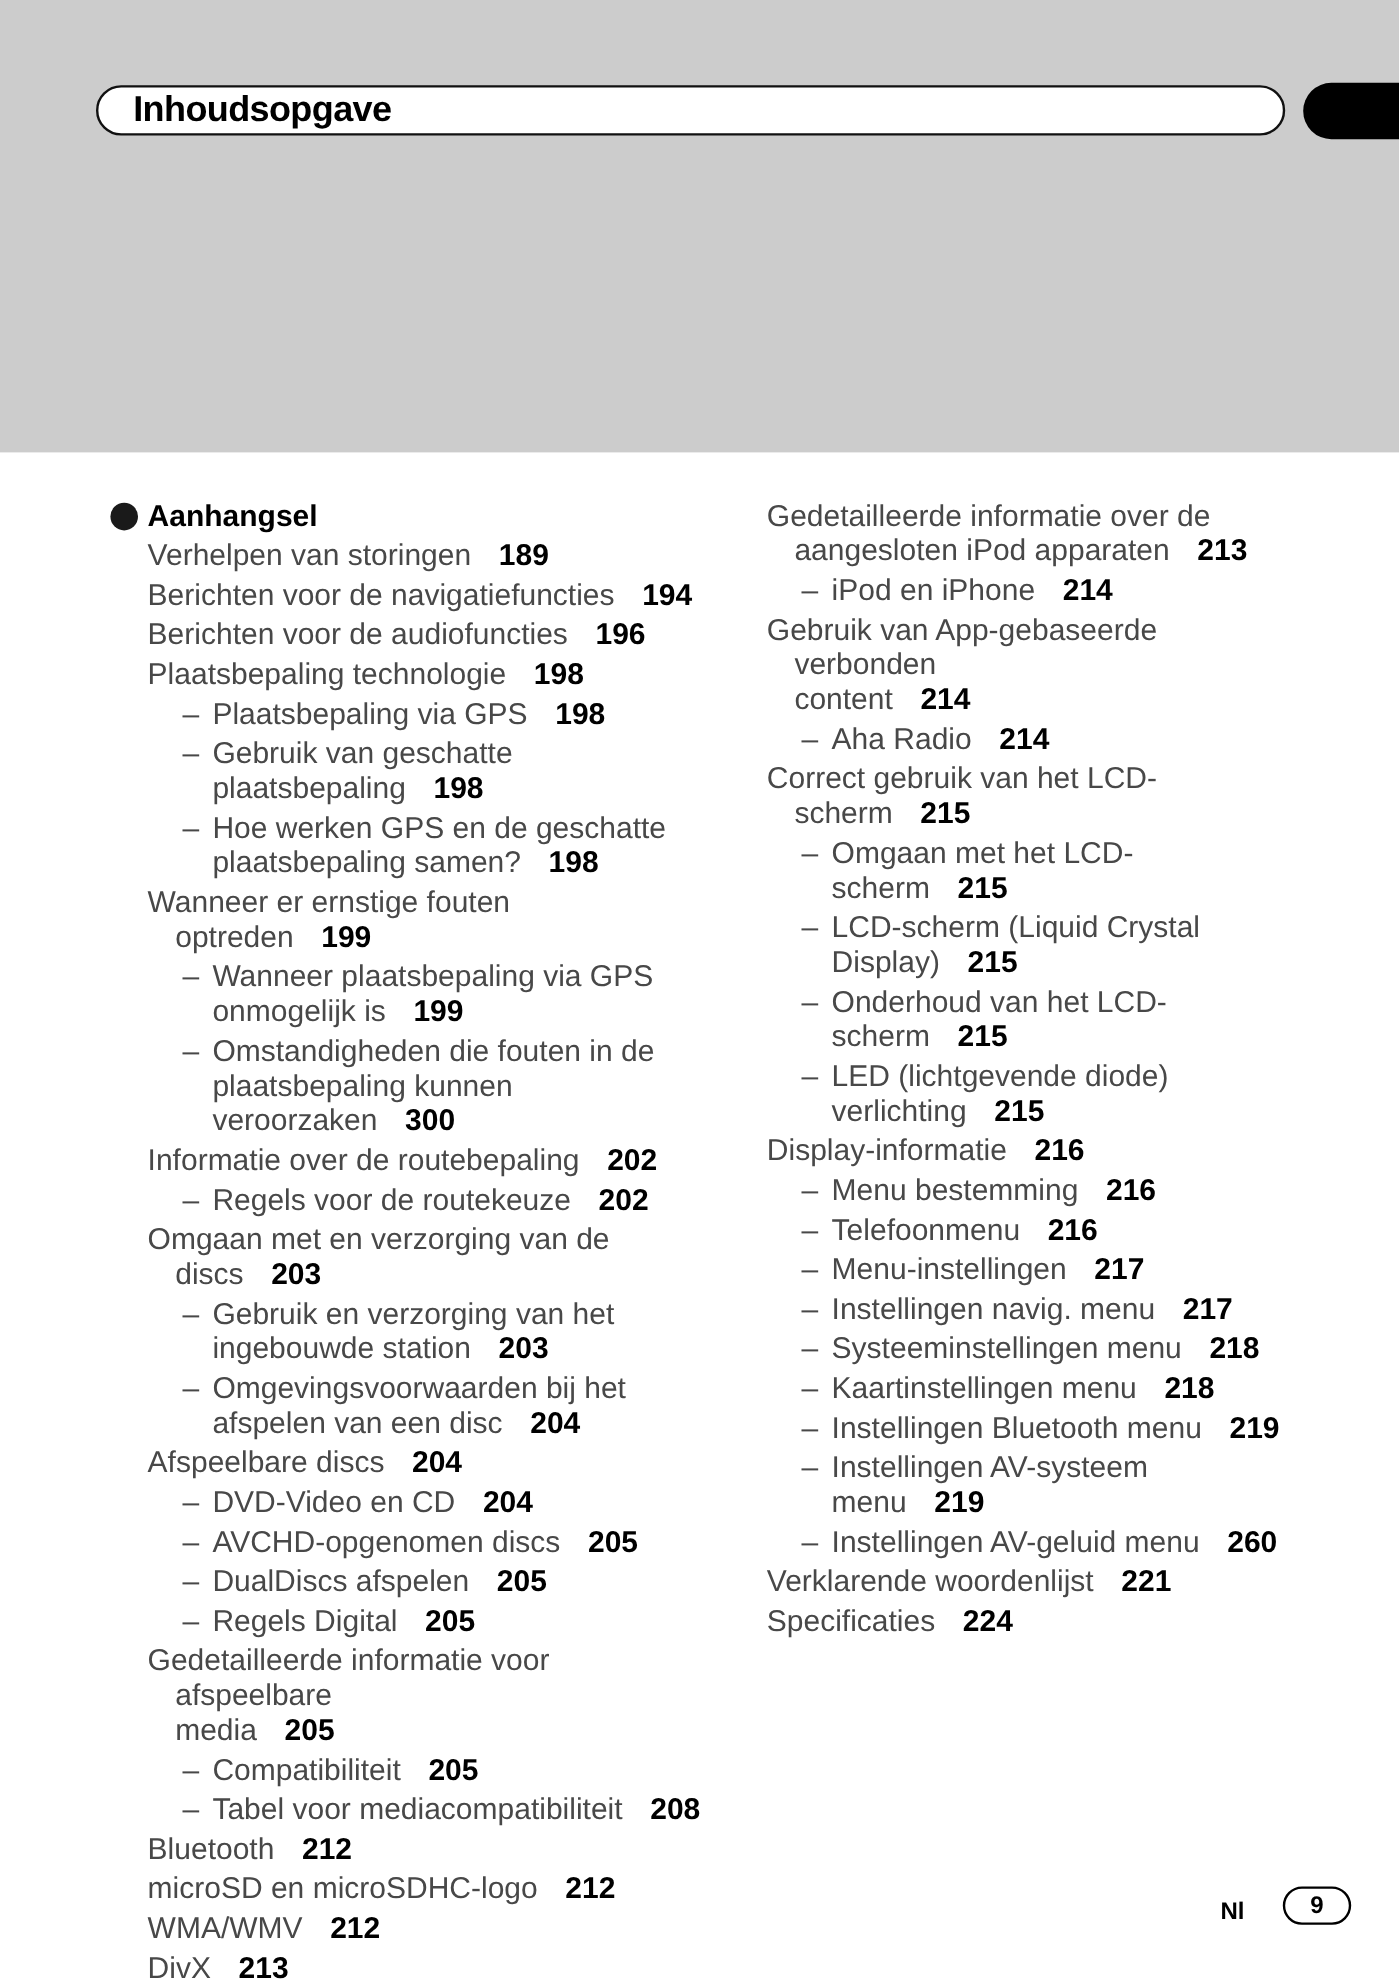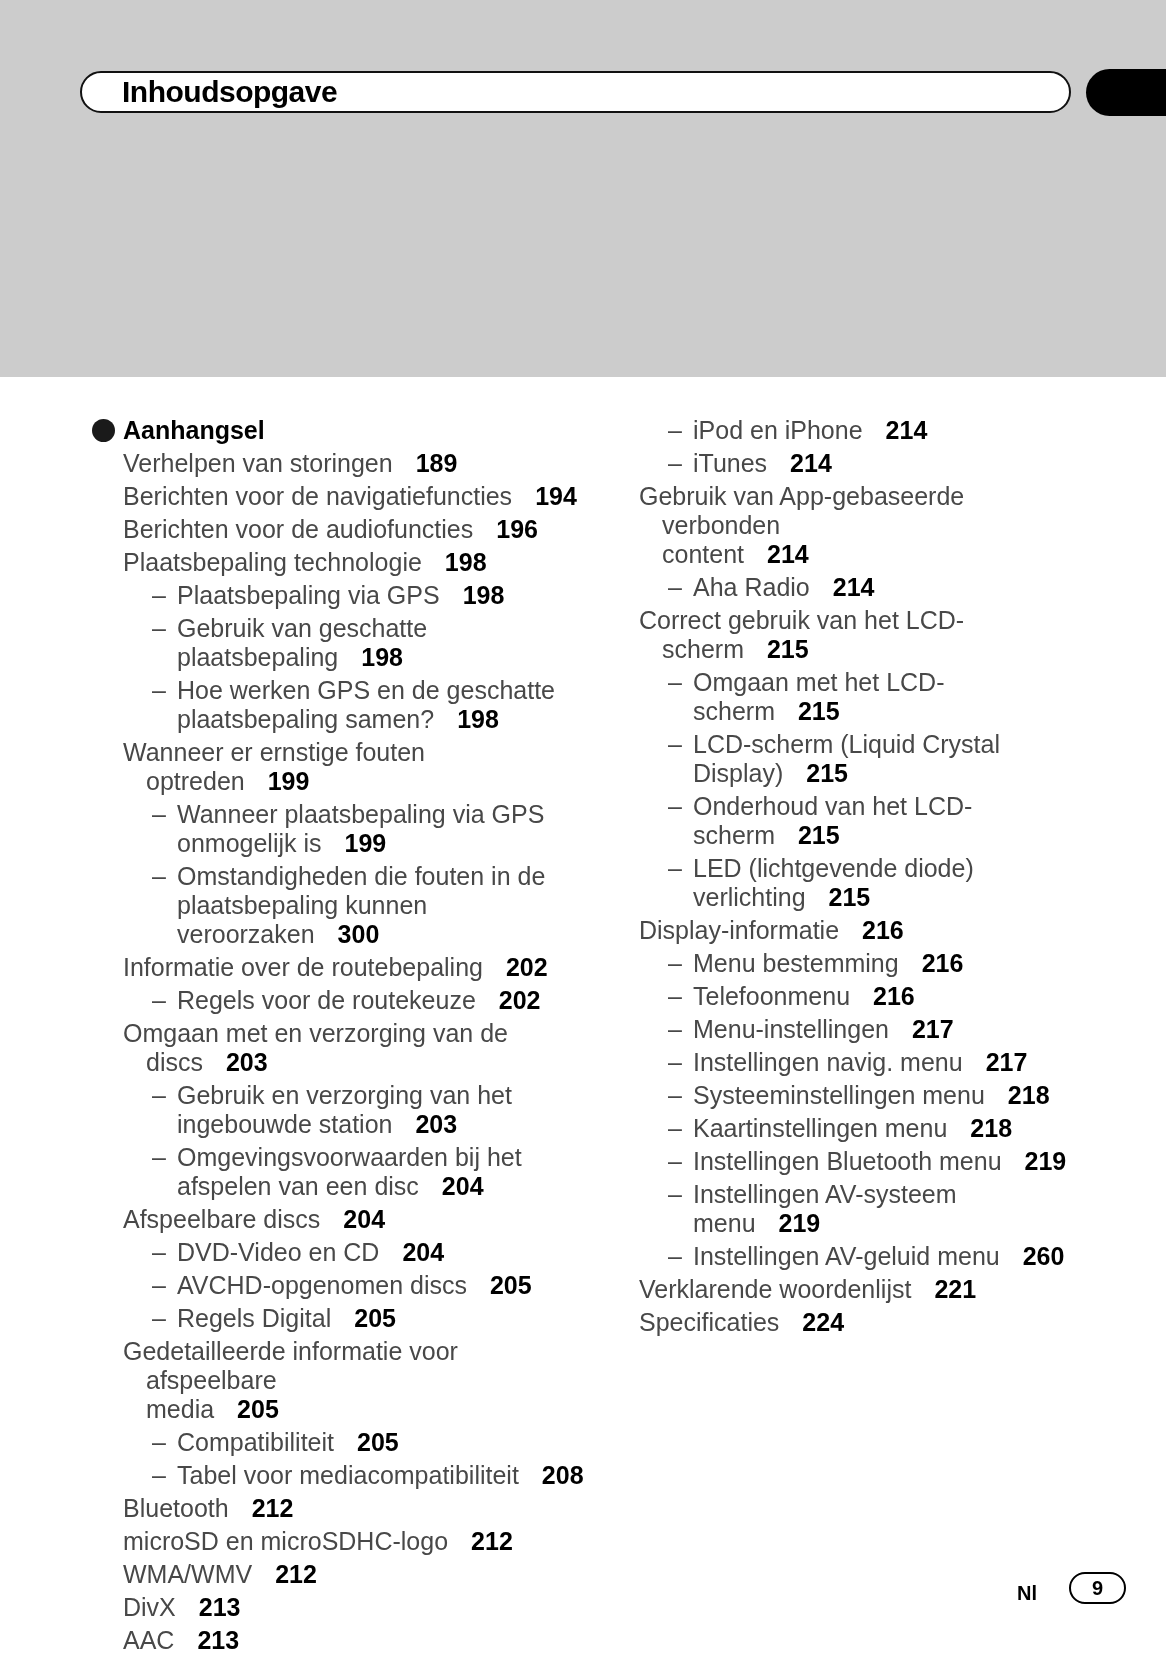--- a/index.html
+++ b/index.html
@@ -21,21 +21,21 @@
     position: absolute; left: 80px; top: 71px;
     width: 991px; height: 42px;
     box-sizing: border-box;
     background: #ffffff;
     border: 2px solid #111111;
     border-radius: 22px;
     display: flex; align-items: center;
     padding-left: 24px;
   }
   .title-pill h1 {
-    margin: 16px;
+    margin: 5px;
     font-size: 30px; font-weight: bold;
     letter-spacing: -0.5px;
     color: #000000;
   }
   .chapter-tab {
     position: absolute; left: 1086px; top: 69px;
     width: 80px; height: 47px;
     background: #000000;
     border-radius: 24px 0 0 24px;
   }
@@ -132,35 +132,37 @@
       <p class="row sub"><span class="dash">–</span><span class="label">Regels voor de routekeuze</span><span class="pg">202</span></p>
       <p class="row entry"><span class="label">Omgaan met en verzorging van de
 discs</span><span class="pg">203</span></p>
       <p class="row sub"><span class="dash">–</span><span class="label">Gebruik en verzorging van het
 ingebouwde station</span><span class="pg">203</span></p>
       <p class="row sub"><span class="dash">–</span><span class="label">Omgevingsvoorwaarden bij het
 afspelen van een disc</span><span class="pg">204</span></p>
       <p class="row entry"><span class="label">Afspeelbare discs</span><span class="pg">204</span></p>
       <p class="row sub"><span class="dash">–</span><span class="label">DVD-Video en CD</span><span class="pg">204</span></p>
       <p class="row sub"><span class="dash">–</span><span class="label">AVCHD-opgenomen discs</span><span class="pg">205</span></p>
+      <p class="row sub"><span class="dash">–</span><span class="label">DualDiscs afspelen</span><span class="pg">205</span></p>
       <p class="row sub"><span class="dash">–</span><span class="label">Regels Digital</span><span class="pg">205</span></p>
       <p class="row entry"><span class="label">Gedetailleerde informatie voor afspeelbare
 media</span><span class="pg">205</span></p>
       <p class="row sub"><span class="dash">–</span><span class="label">Compatibiliteit</span><span class="pg">205</span></p>
       <p class="row sub"><span class="dash">–</span><span class="label">Tabel voor mediacompatibiliteit</span><span class="pg">208</span></p>
       <p class="row entry"><span class="label">Bluetooth</span><span class="pg">212</span></p>
       <p class="row entry"><span class="label">microSD en microSDHC-logo</span><span class="pg">212</span></p>
       <p class="row entry"><span class="label">WMA/WMV</span><span class="pg">212</span></p>
       <p class="row entry"><span class="label">DivX</span><span class="pg">213</span></p>
       <p class="row entry"><span class="label">AAC</span><span class="pg">213</span></p>
       <p class="row entry"><span class="label">Android™</span><span class="pg">213</span></p>
     </div>
   <div class="col-right" id="col-right">
+      <p class="row entry"><span class="label">Gedetailleerde informatie over de
+aangesloten iPod apparaten</span><span class="pg">213</span></p>
       <p class="row sub"><span class="dash">–</span><span class="label">iPod en iPhone</span><span class="pg">214</span></p>
-      <p class="row sub"><span class="dash">–</span><span class="label">iTunes</span><span class="pg">214</span></p>
       <p class="row entry"><span class="label">Gebruik van App-gebaseerde verbonden
 content</span><span class="pg">214</span></p>
       <p class="row sub"><span class="dash">–</span><span class="label">Aha Radio</span><span class="pg">214</span></p>
       <p class="row entry"><span class="label">Correct gebruik van het LCD-scherm</span><span class="pg">215</span></p>
       <p class="row sub"><span class="dash">–</span><span class="label">Omgaan met het LCD-scherm</span><span class="pg">215</span></p>
       <p class="row sub"><span class="dash">–</span><span class="label">LCD-scherm (Liquid Crystal
 Display)</span><span class="pg">215</span></p>
       <p class="row sub"><span class="dash">–</span><span class="label">Onderhoud van het LCD-scherm</span><span class="pg">215</span></p>
       <p class="row sub"><span class="dash">–</span><span class="label">LED (lichtgevende diode)
 verlichting</span><span class="pg">215</span></p>

